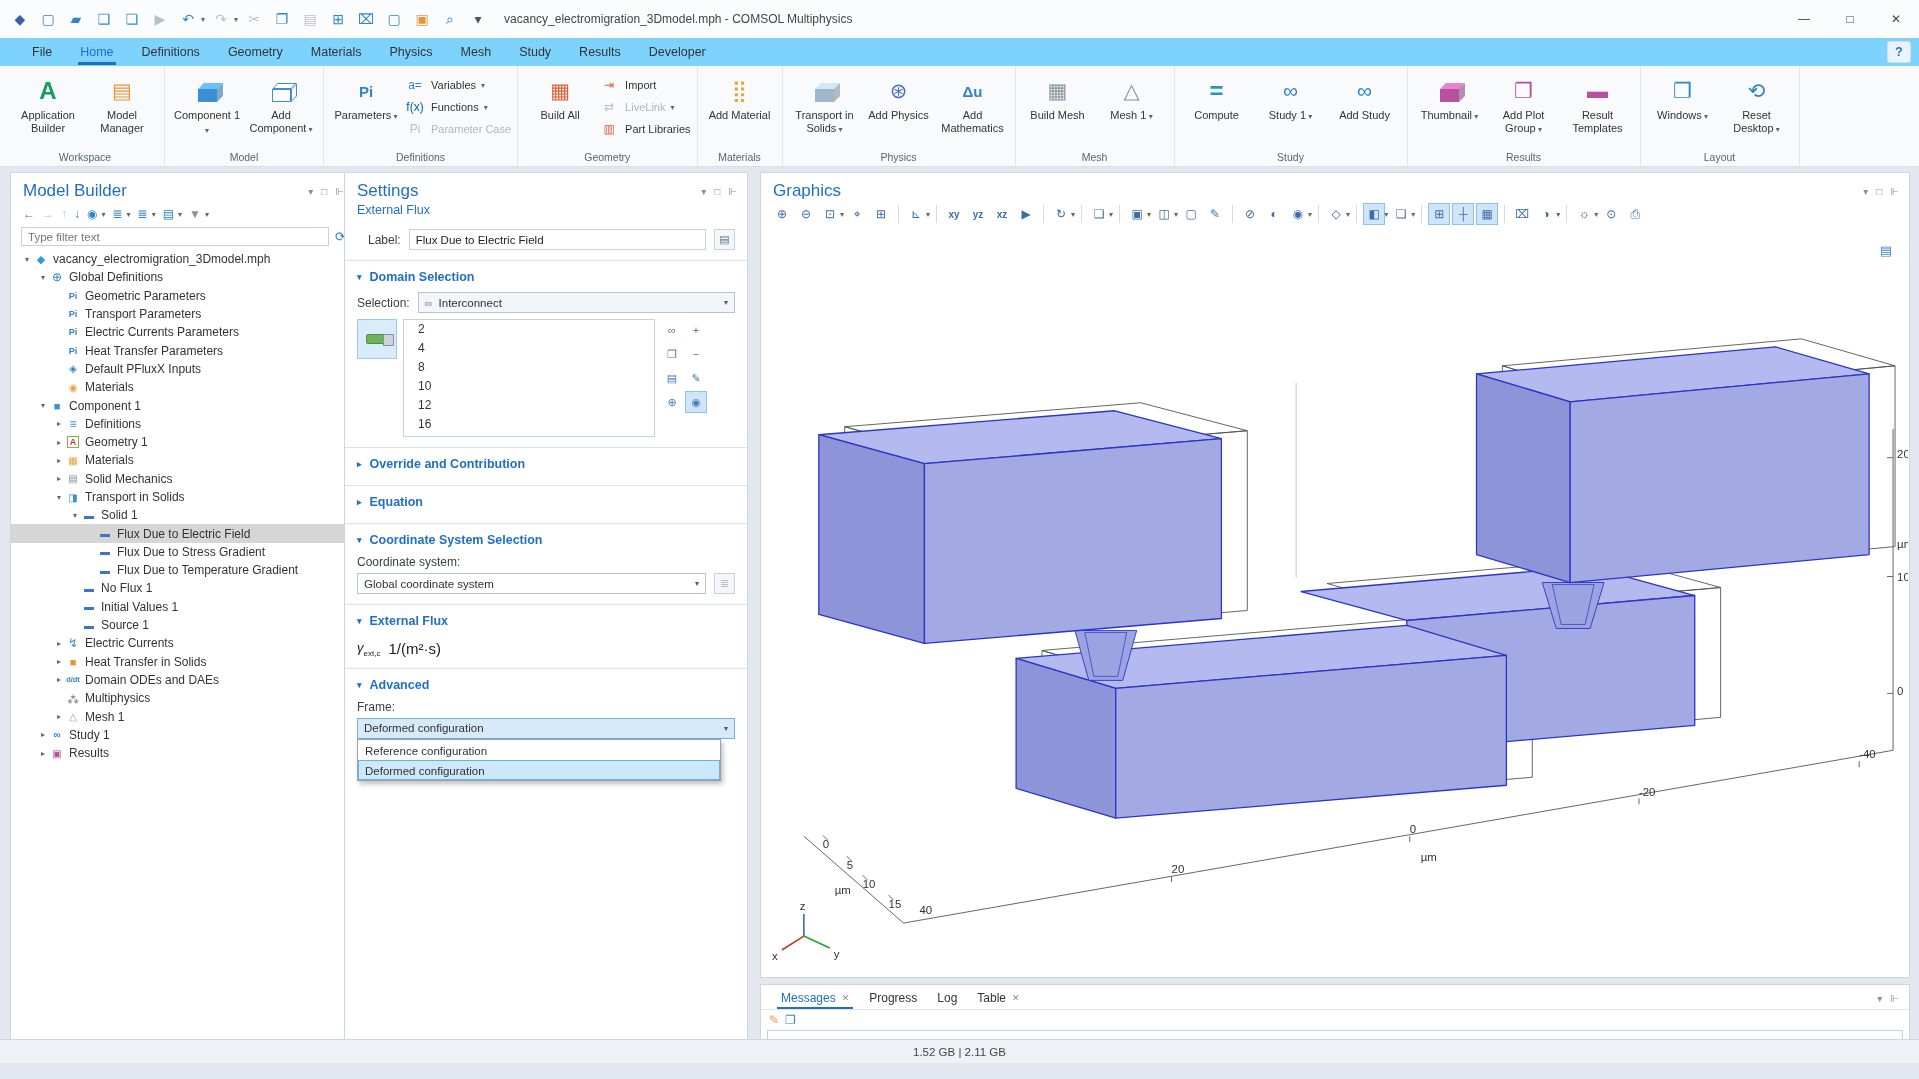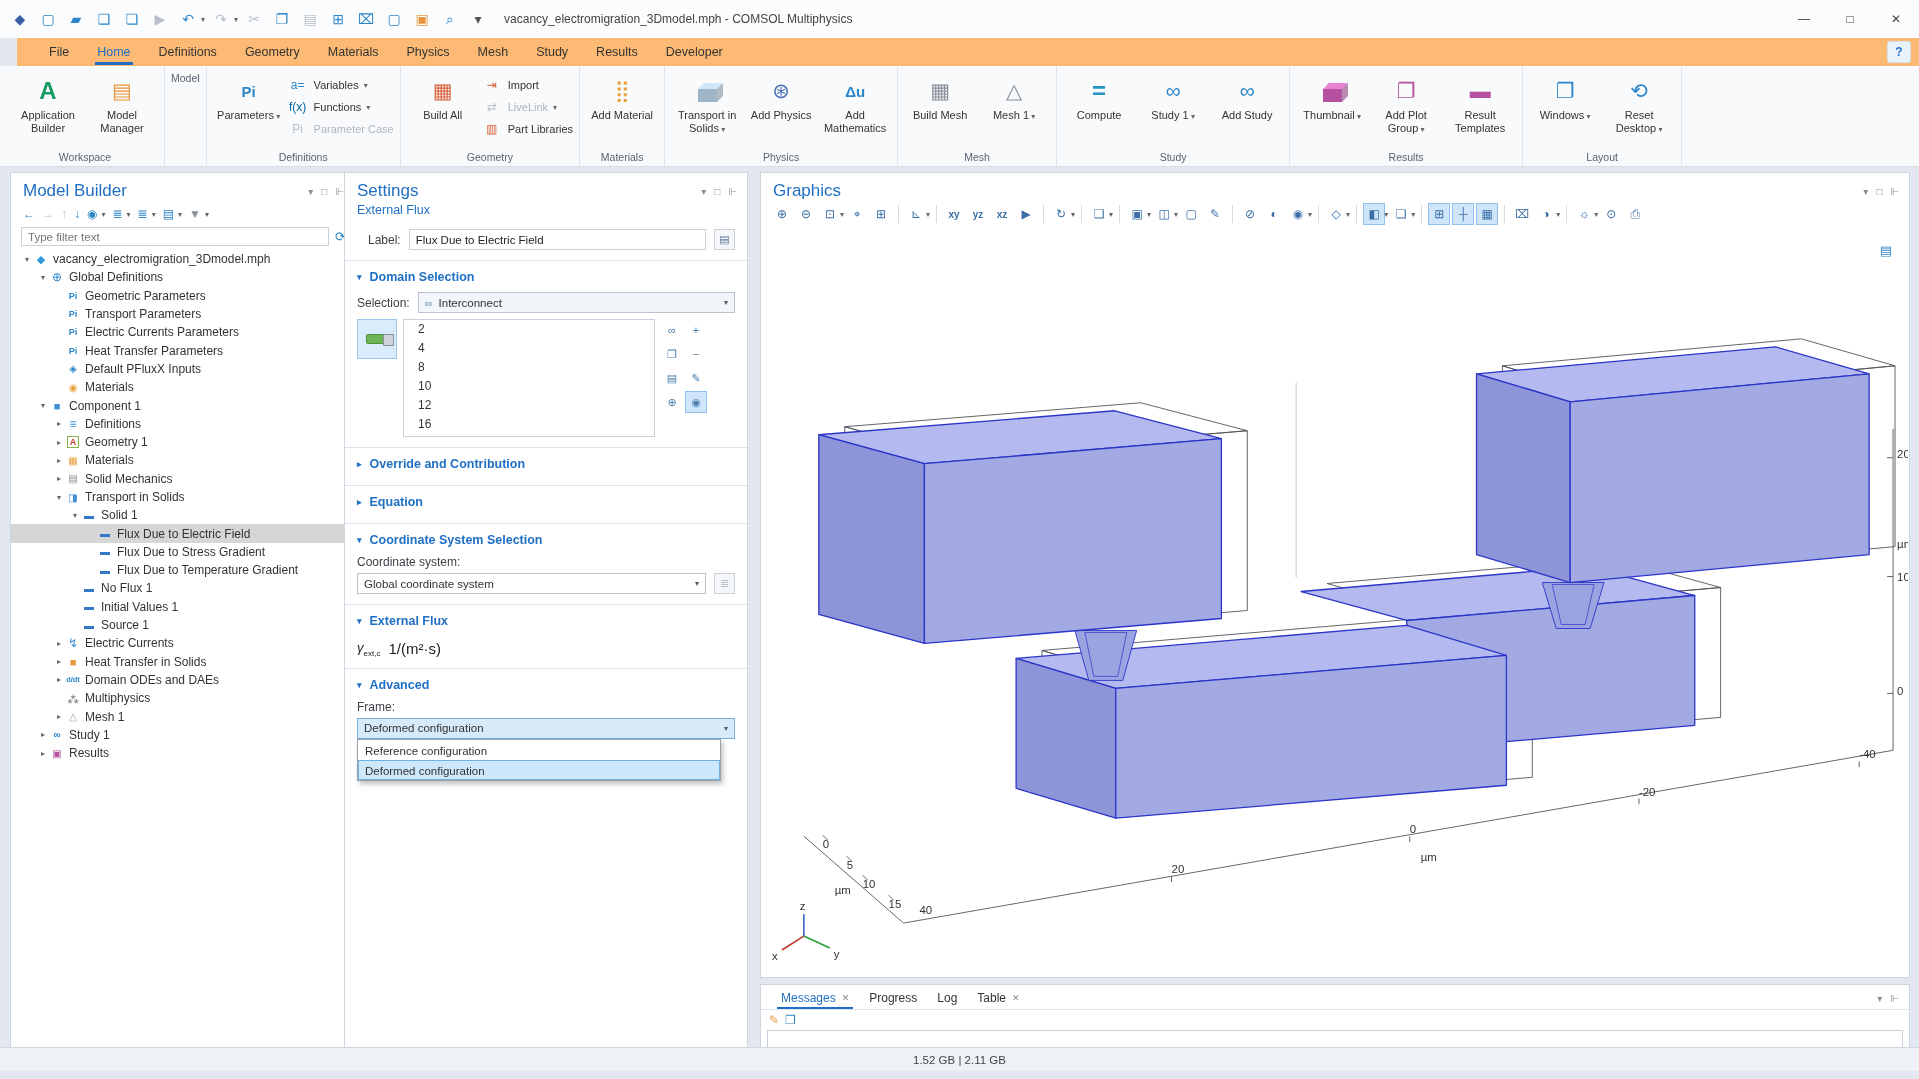--- a/index.html
+++ b/index.html
@@ -9,21 +9,21 @@
   
   .titlebar{position:absolute;top:0;left:0;right:0;height:38px;background:#fbfcfd;display:flex;align-items:center;}
   #qat{display:flex;align-items:center;gap:4px;padding-left:8px;}
   .qat-ic{width:24px;height:24px;display:flex;align-items:center;justify-content:center;font-size:14px;cursor:default;}
   .qat-dd{font-size:8px;color:#666;margin-left:-3px;}
   .win-title{font-size:12px;color:#444;margin-left:14px;flex:1;white-space:nowrap;overflow:hidden;}
   .win-controls{display:flex;height:38px;}
   .win-btn{width:46px;height:38px;display:flex;align-items:center;justify-content:center;font-size:12px;color:#444;}
 
   
-  .menubar{position:absolute;top:38px;left:17px;right:0;height:28px;background:#fdba74;display:flex;align-items:center;}
+  .menubar{position:absolute;top:38px;left:0;right:0;height:28px;background:#7dd3fc;display:flex;align-items:center;}
   #menus{display:flex;align-items:center;padding-left:20px;gap:4px;flex:1;}
   .menu-item{padding:4px 12px;font-size:12.5px;color:#333;position:relative;}
   .menu-item.active{color:#1f6fc4;}
   .menu-item.active::after{content:"";position:absolute;left:10px;right:10px;bottom:-2px;height:3px;background:#1f6fc4;}
   .help-btn{width:24px;height:22px;margin-right:8px;background:#eaf3fb;border:1px solid #cfe0ef;border-radius:3px;color:#1f6fc4;font-weight:bold;display:flex;align-items:center;justify-content:center;}
 
   
   .ribbon{position:absolute;top:66px;left:0;right:0;height:101px;background:#f8fafc;border-bottom:1px solid #d8dee8;display:flex;align-items:stretch;padding-left:6px;}
   .rgroup{display:flex;flex-direction:column;border-right:1px solid #e1e6ee;padding:4px 6px 0 6px;}
   .ritems{flex:1;display:flex;align-items:flex-start;gap:2px;}
@@ -126,21 +126,21 @@
   .msg-tabs{display:flex;align-items:center;padding:2px 10px 0 10px;border-bottom:1px solid #e1e6ee;}
   .mtab{display:flex;align-items:center;gap:6px;padding:4px 10px;font-size:12px;color:#333;position:relative;}
   .mtab.active{color:#1f6fc4;}
   .mtab.active::after{content:"";position:absolute;left:6px;right:6px;bottom:0;height:2px;background:#1f6fc4;}
   .mtab .x{font-size:9px;color:#888;}
   .msg-tabbtns{margin-left:auto;display:flex;gap:8px;color:#8a9099;font-size:10px;}
   .msg-toolbar{display:flex;align-items:center;gap:6px;padding:3px 8px;}
   .msg-box{margin:0 6px;height:18px;border:1px solid #c9d0da;background:#fff;}
 
   
-  .statusbar{position:absolute;bottom:8px;left:0;right:0;height:24px;background:#eef1f5;border-top:1px solid #cfd6e0;display:flex;align-items:center;justify-content:center;font-size:11.5px;color:#444;}
+  .statusbar{position:absolute;bottom:16px;left:0;right:0;height:24px;background:#eef1f5;border-top:1px solid #cfd6e0;display:flex;align-items:center;justify-content:center;font-size:11.5px;color:#444;}
 
   svg text{font-family:"Liberation Sans",sans-serif;}
 </style>
 </head>
 <body>
 
 <div id="root">
 
   <div class="titlebar">
     <div id="qat">
@@ -196,20 +196,42 @@
             <div class="rb-label">Application Builder</div>
           </div>
           <div class="rbtn">
             <span class="rb-icon" style="color: rgb(232, 149, 58);">▤</span>
             <div class="rb-label">Model Manager</div>
           </div>
         </div>
         <div class="rgroup-label">Workspace</div>
       </div>
       <div class="rgroup">
+        <div class="ritems">
+          <div class="rbtn">
+            <div class="rb-icon">
+              <span class="cub">
+                <span class="cf" style="background: rgb(59, 143, 212);"></span>
+                <span class="ct" style="background: rgba(59, 143, 212, 0.8); filter: brightness(1.25);"></span>
+                <span class="cs" style="background: rgba(59, 143, 212, 0.6); filter: brightness(0.8);"></span>
+              </span>
+            </div>
+            <div class="rb-label">Component 1<span class="dd-chev"> ▾</span></div>
+          </div>
+          <div class="rbtn">
+            <div class="rb-icon">
+              <span class="cub">
+                <span class="cf" style="border: 1.5px solid rgb(59, 143, 212); background: rgb(255, 255, 255);"></span>
+                <span class="ct" style="border: 1.5px solid rgb(59, 143, 212); background: rgb(255, 255, 255);"></span>
+                <span class="cs" style="border: 1.5px solid rgb(59, 143, 212); background: rgb(255, 255, 255);"></span>
+              </span>
+            </div>
+            <div class="rb-label">Add Component<span class="dd-chev"> ▾</span></div>
+          </div>
+        </div>
         <div class="rgroup-label">Model</div>
       </div>
       <div class="rgroup">
         <div class="ritems">
           <div class="rbtn">
             <span class="rb-icon pi" style="color: rgb(46, 134, 200);">Pi</span>
             <div class="rb-label">Parameters<span class="dd-chev"> ▾</span></div>
           </div>
           <div class="rcol">
             <div class="rsmall">

